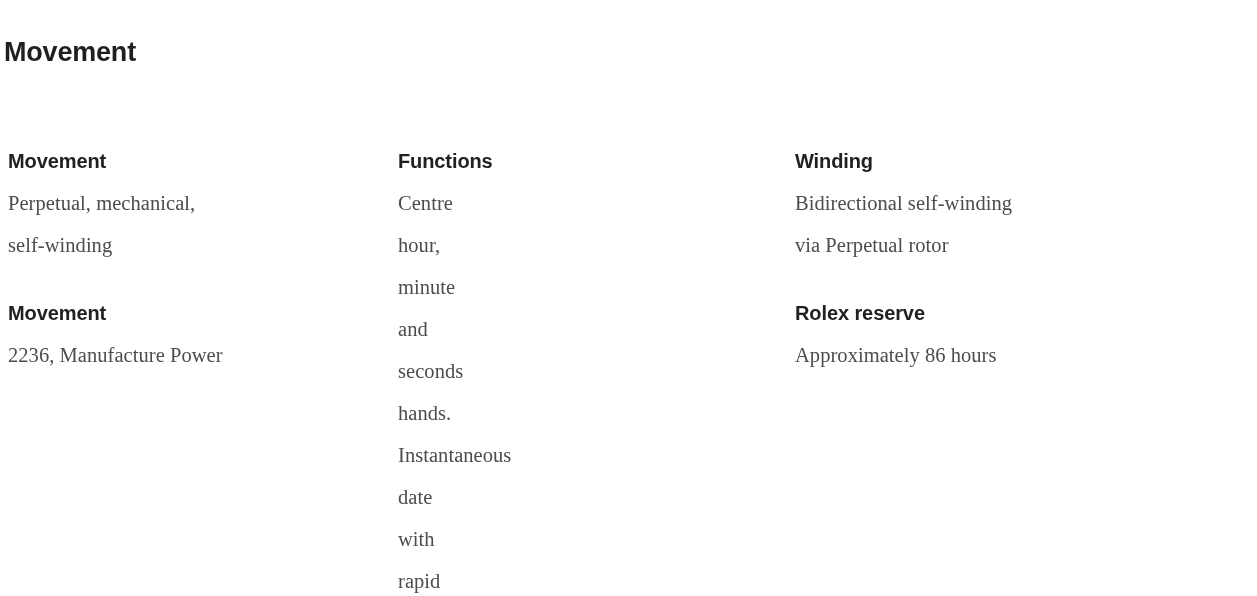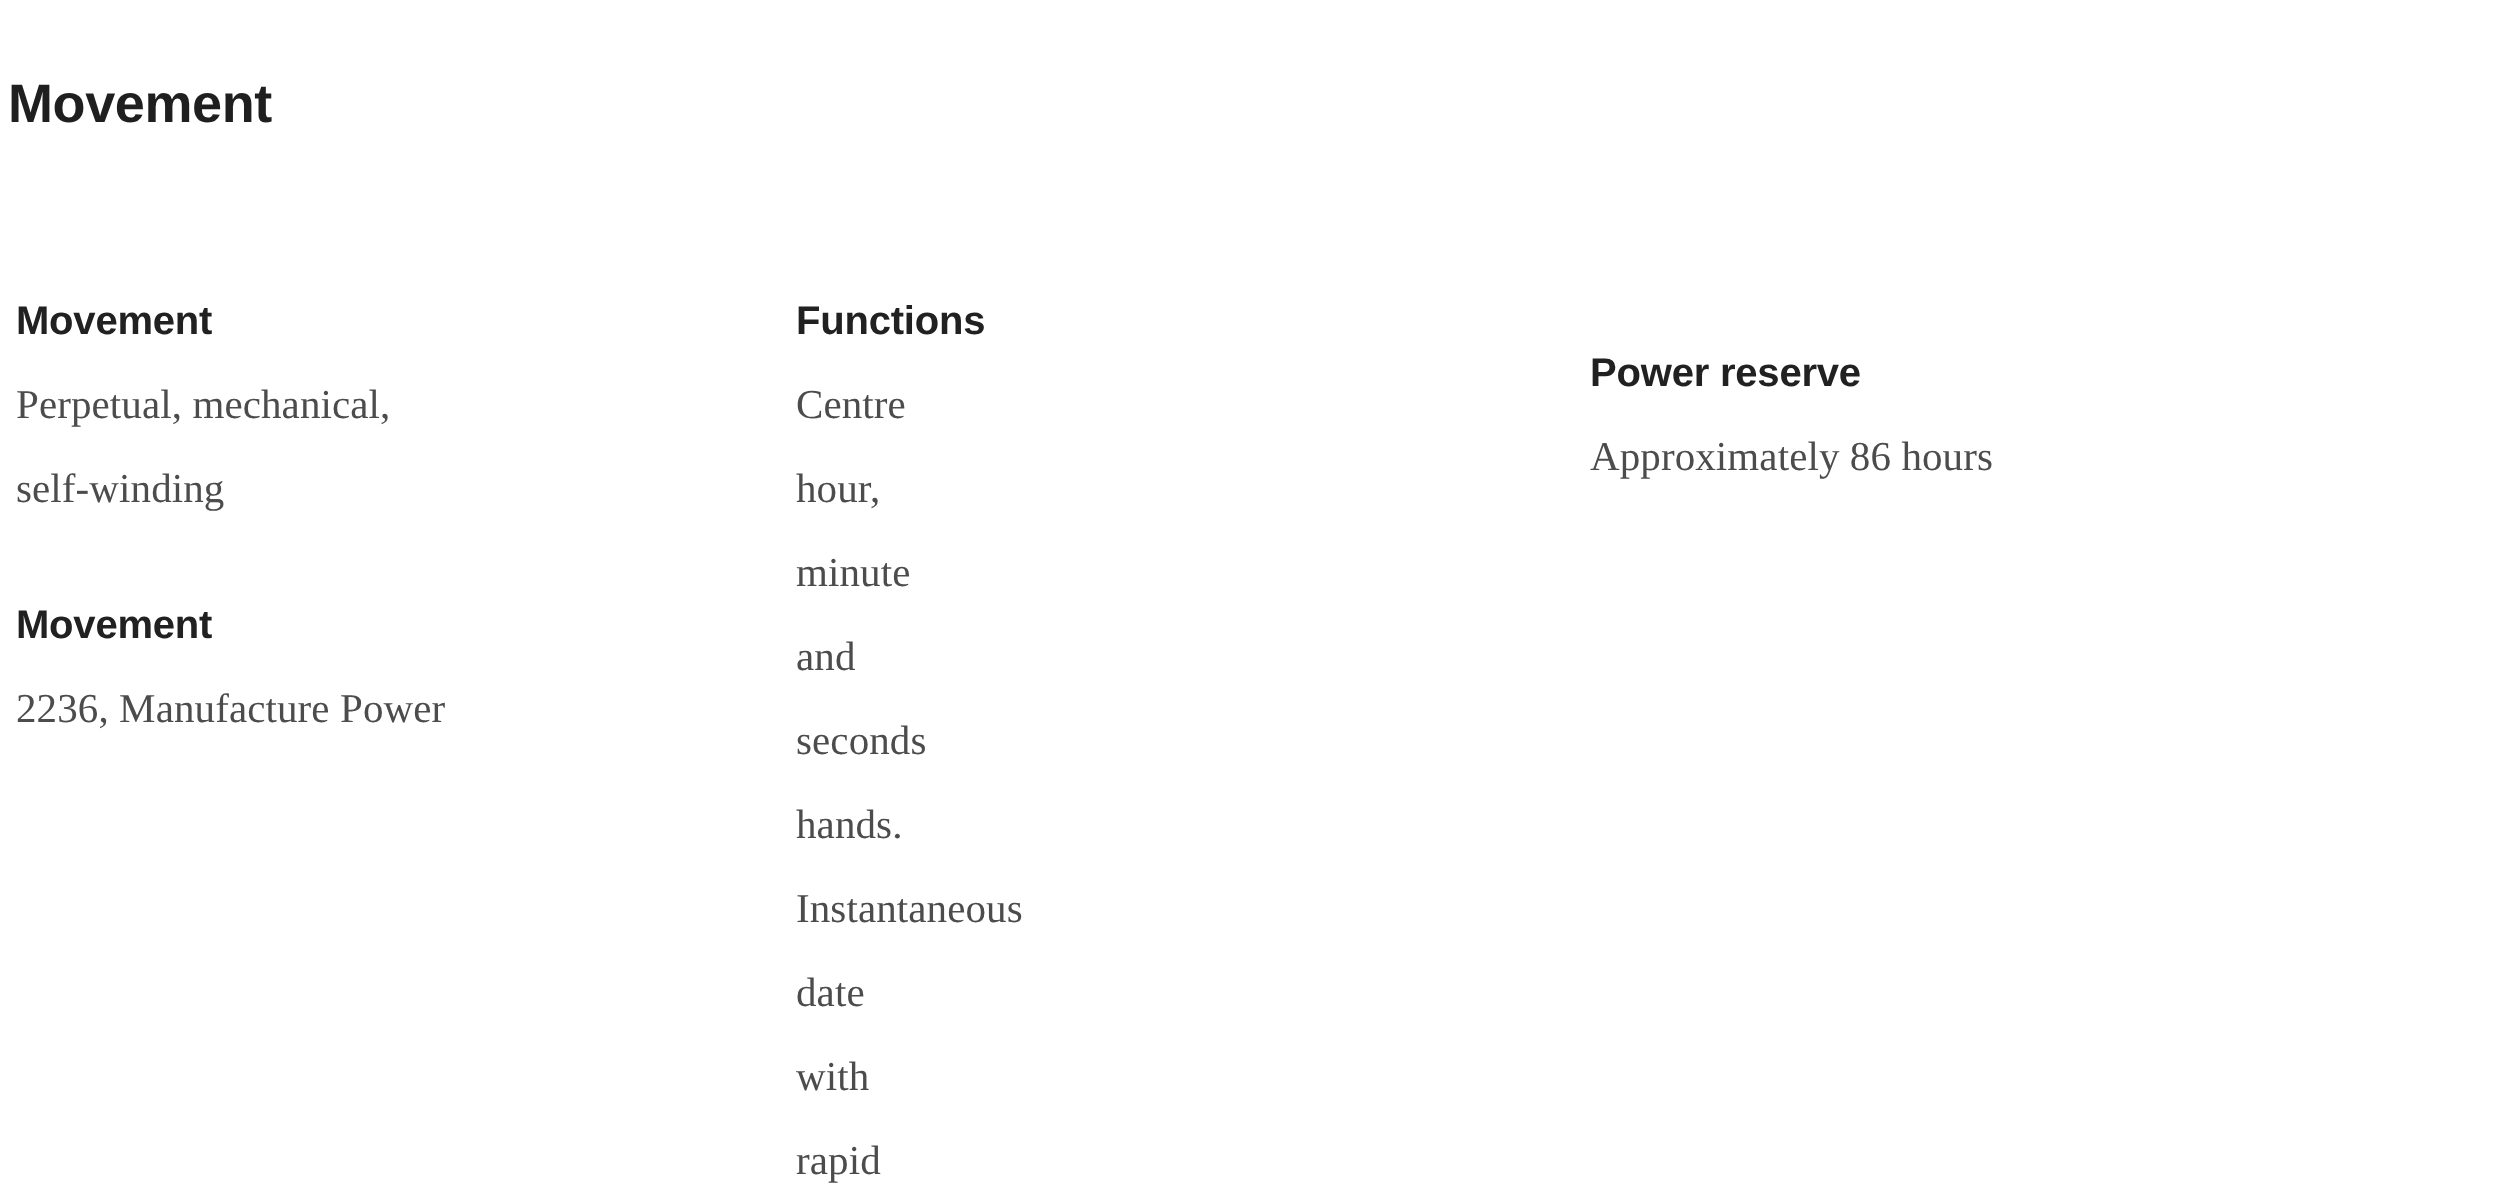--- a/index.html
+++ b/index.html
@@ -123,24 +123,27 @@
 with patented geometry.
 High-performance
 Paraflex shock absorbers</div>
       </div>
 
     </div>
 
     <div class="column col-3">
 
       <div class="spec-block">
+        <div class="spec-label">Winding</div>
+        <div class="spec-value">Bidirectional self-winding
+via Perpetual rotor</div>
       </div>
 
       <div class="spec-block">
-        <div class="spec-label">Power reserve</div>
+        <div class="spec-label">Rolex reserve</div>
         <div class="spec-value">Approximately 86 hours</div>
       </div>
 
     </div>
 
   </div>
 
 </div>
 
 </body></html>

